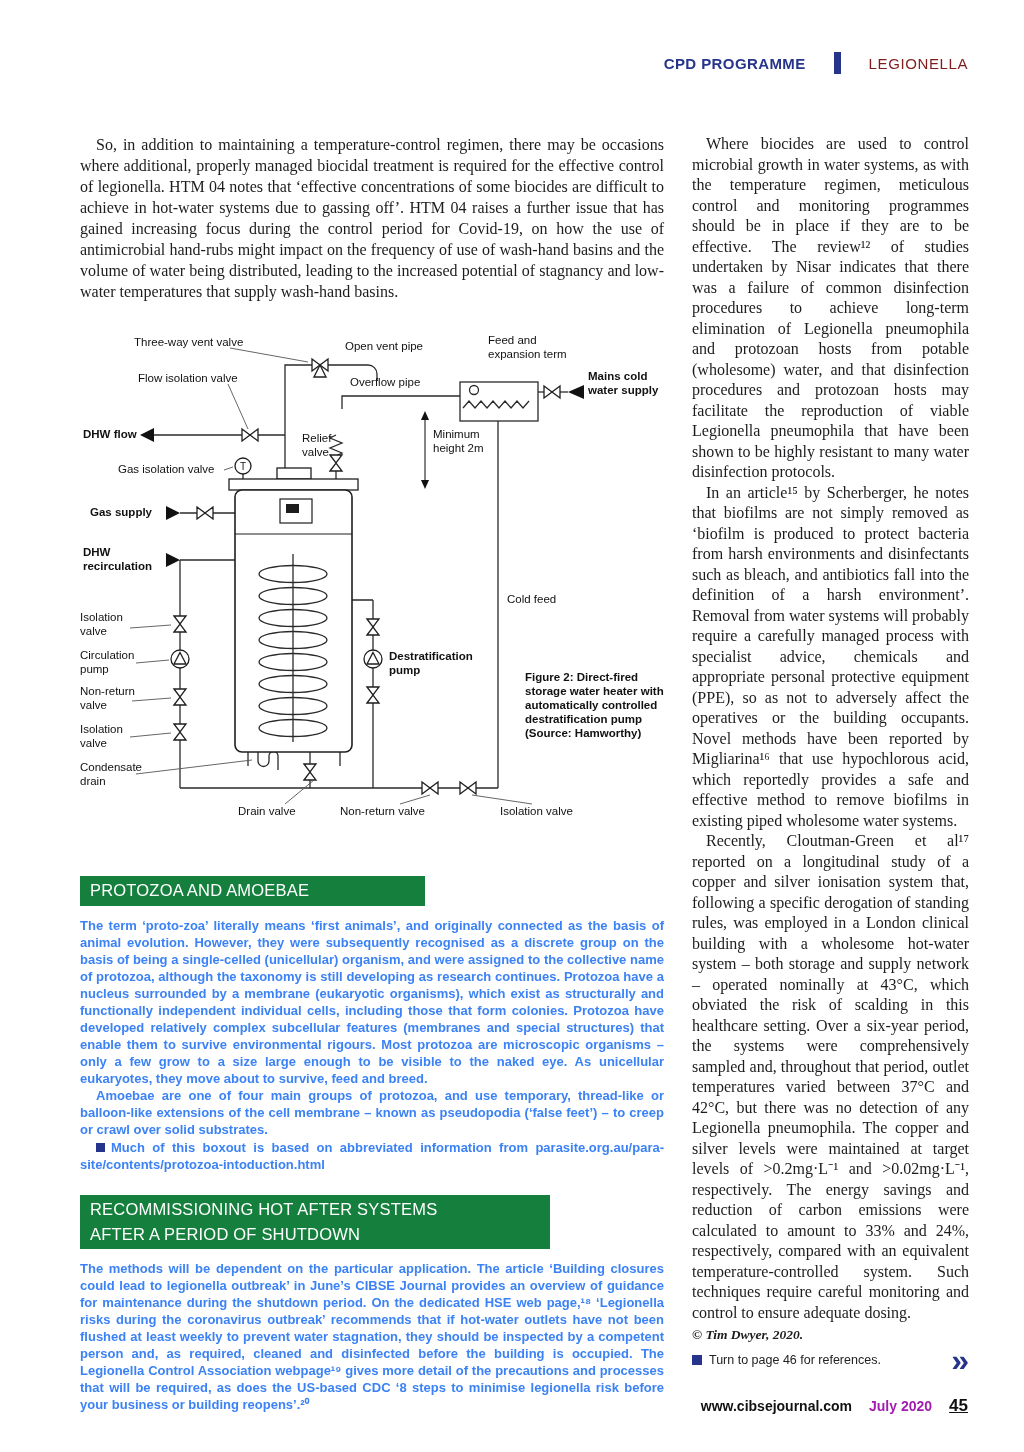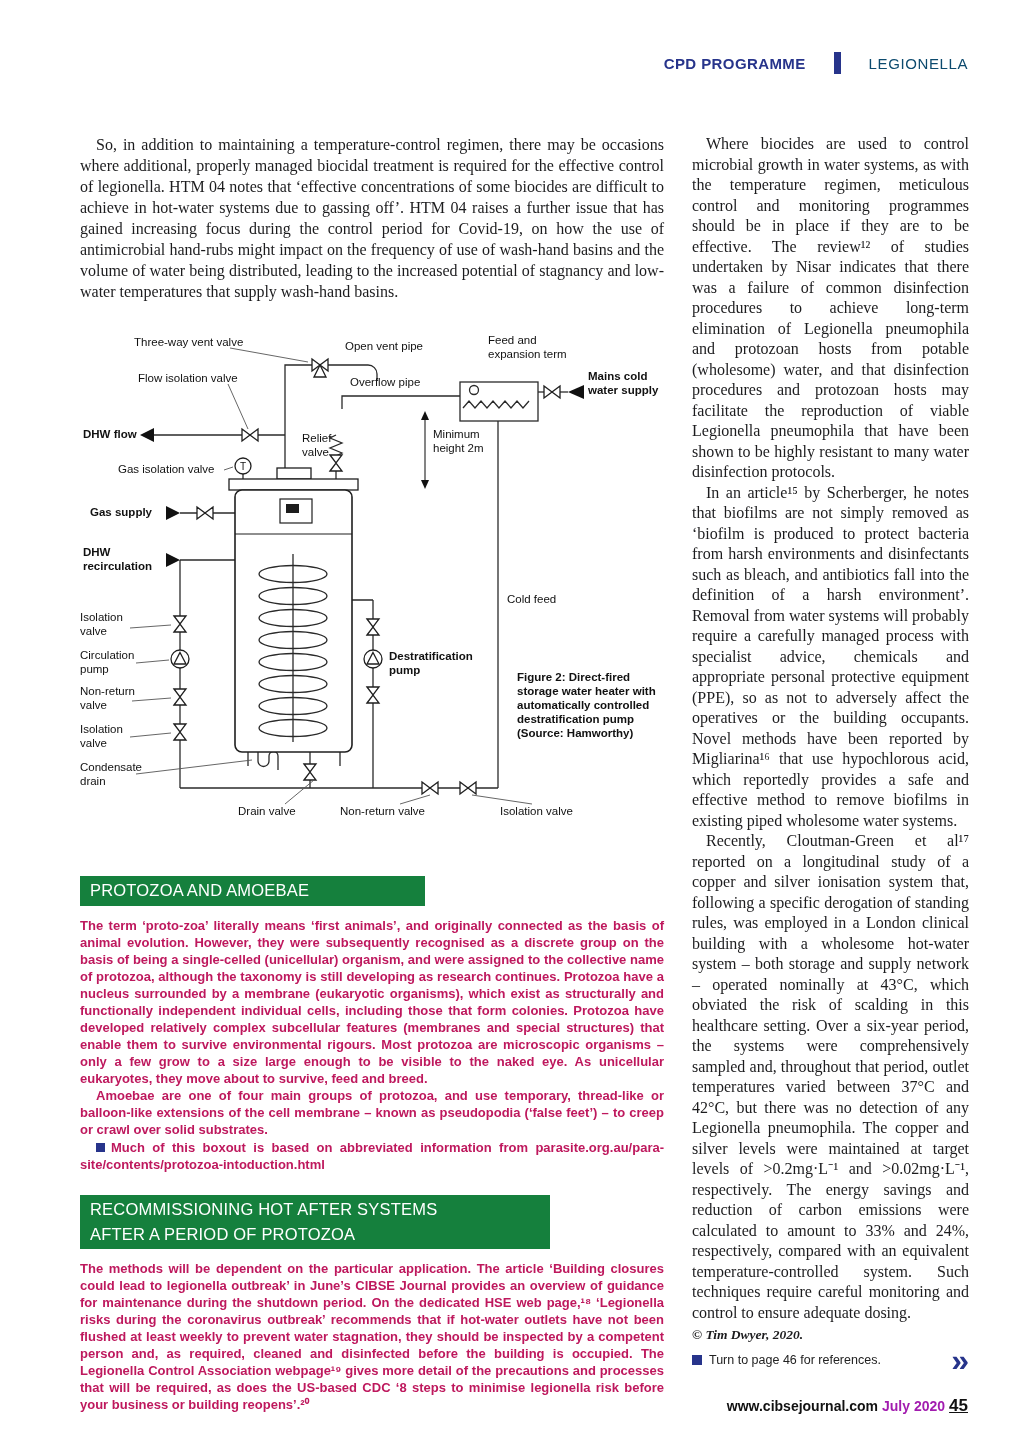--- a/index.html
+++ b/index.html
@@ -5,58 +5,58 @@
   * { margin:0; padding:0; box-sizing:border-box; }
   html,body { background:#ffffff; }
   .page { position:relative; width:1024px; height:1452px; background:#fff;
           font-family:"Liberation Serif", serif; color:#1c1c1e; overflow:hidden; }
 
   
   .hdr { position:absolute; top:52px; right:56px; display:flex; align-items:center; gap:28px;
          font-family:"Liberation Sans", sans-serif; font-size:15px; }
   .hdr-cpd { color:#27348B; font-weight:bold; letter-spacing:.4px; }
   .hdr-bar { width:7px; height:22px; background:#27348B; }
-  .hdr-sec { color:#0c4a6e; letter-spacing:.6px; }
+  .hdr-sec { color:#7f1d1d; letter-spacing:.6px; }
 
   
   .col-left  { position:absolute; left:80px;  top:134px; width:584px; }
   .col-right { position:absolute; left:692px; top:134px; width:277px; }
 
   .intro { font-size:16px; line-height:21px; text-align:justify; text-indent:16px; }
 
   .col-right p.bodyp { font-size:16px; line-height:20.5px; text-align:justify; text-indent:14px; }
   .credit { font-size:13.5px; line-height:20px; font-style:italic; font-weight:bold; margin-top:2px; }
   .refs-row { display:flex; align-items:center; margin-top:8px;
               font-family:"Liberation Sans", sans-serif; font-size:12.5px; color:#222; }
   .sq { display:inline-block; width:10px; height:10px; background:#27348B; margin-right:7px; flex:0 0 auto; }
   .more { margin-left:auto; color:#27348B; font-size:32px; line-height:14px; font-weight:bold; }
 
   
   .diagram { position:relative; width:582px; height:502px; margin-top:30px;
              font-family:"Liberation Sans", sans-serif; }
   .diagram svg { position:absolute; left:0; top:0; }
   .dlabel { position:absolute; font-size:11.5px; line-height:13.5px; color:#111; white-space:pre-line; }
   .dlabel.b { font-weight:bold; }
-  .dcaption { position:absolute; font-size:11.5px; line-height:14px; font-weight:bold; color:#111; }
+  .dcaption { position:absolute; font-size:11.5px; line-height:14px; font-weight:bold; color:#111;margin-left:8px; }
   .svgt { font-family:"Liberation Sans", sans-serif; font-size:10px; fill:#111; }
 
   
   .boxout { font-family:"Liberation Sans", sans-serif; }
   .boxout.first { margin-top:42px; }
   .boxout.second { margin-top:22px; }
   .boxout-bar { display:inline-block; background:#15803d; color:#fff; font-size:16.5px;
                 line-height:1.5; padding:2px 16px 3px 10px; letter-spacing:.2px; }
   .boxout-body { margin-top:11px; font-weight:bold; font-size:13px; line-height:17px;
-                 text-align:justify; color:#be185d; }
+                 text-align:justify; color:#3b82f6; }
   .boxout-body p.indent { text-indent:16px; }
   .boxout-body p.src { text-indent:16px; margin-top:1px; }
   .boxout-body .sq { width:9px; height:9px; margin-right:6px; position:relative; top:0.5px; }
 
   
-  .ftr { position:absolute; right:56px; top:1396px; display:flex; align-items:baseline; gap:4px;
+  .ftr { position:absolute; right:56px; top:1396px; display:flex; align-items:baseline; gap:17px;
          font-family:"Liberation Sans", sans-serif; font-size:14px; color:#111; }
   .ftr .site { font-weight:bold; }
   .ftr .date { font-weight:bold; color:#a21caf; }
   .ftr .pnum { font-weight:bold; font-size:17px;text-decoration:underline; }
 </style>
 </head>
 <body>
 
 <div class="page">
 
@@ -218,21 +218,21 @@
     <div class="boxout first">
       <div class="boxout-bar" style="min-width:345px">PROTOZOA AND AMOEBAE</div>
       <div class="boxout-body">
         <p>The term ‘proto-zoa’ literally means ‘first animals’, and originally connected as the basis of animal evolution. However, they were subsequently recognised as a discrete group on the basis of being a single-celled (unicellular) organism, and were assigned to the collective name of protozoa, although the taxonomy is still developing as research continues. Protozoa have a nucleus surrounded by a membrane (eukaryotic organisms), which exist as structurally and functionally independent individual cells, including those that form colonies. Protozoa have developed relatively complex subcellular features (membranes and special structures) that enable them to survive environmental rigours. Most protozoa are microscopic organisms – only a few grow to a size large enough to be visible to the naked eye. As unicellular eukaryotes, they move about to survive, feed and breed.</p>
         <p class="indent">Amoebae are one of four main groups of protozoa, and use temporary, thread-like or balloon-like extensions of the cell membrane – known as pseudopodia (‘false feet’) – to creep or crawl over solid substrates.</p>
         <p class="src"><span class="sq"></span><span>Much of this boxout is based on abbreviated information from parasite.org.au/para-site/contents/protozoa-intoduction.html</span></p>
       </div>
     </div>
 
     <div class="boxout second">
-      <div class="boxout-bar" style="min-width:470px"><span>RECOMMISSIONING HOT AFTER SYSTEMS</span><br><span>AFTER A PERIOD OF PROTOZOA</span></div>
+      <div class="boxout-bar" style="min-width:470px"><span>RECOMMISSIONING HOT AFTER SYSTEMS</span><br><span>AFTER A PERIOD OF SHUTDOWN</span></div>
       <div class="boxout-body">
         <p>The methods will be dependent on the particular application. The article ‘Building closures could lead to legionella outbreak’ in June’s CIBSE Journal provides an overview of guidance for maintenance during the shutdown period. On the dedicated HSE web page,¹⁸ ‘Legionella risks during the coronavirus outbreak’ recommends that if hot-water outlets have not been flushed at least weekly to prevent water stagnation, they should be inspected by a competent person and, as required, cleaned and disinfected before the building is occupied. The Legionella Control Association webpage¹⁹ gives more detail of the precautions and processes that will be required, as does the US-based CDC ‘8 steps to minimise legionella risk before your business or building reopens’.²⁰</p>
       </div>
     </div>
 
   </section>
 
   <section class="col-right">
     <p class="bodyp">Where biocides are used to control microbial growth in water systems, as with the temperature regimen, meticulous control and monitoring programmes should be in place if they are to be effective. The review¹² of studies undertaken by Nisar indicates that there was a failure of common disinfection procedures to achieve long-term elimination of Legionella pneumophila and protozoan hosts from potable (wholesome) water, and that disinfection procedures and protozoan hosts may facilitate the reproduction of viable Legionella pneumophila that have been shown to be highly resistant to many water disinfection protocols.</p>
     <p class="bodyp">In an article¹⁵ by Scherberger, he notes that biofilms are not simply removed as ‘biofilm is produced to protect bacteria from harsh environments and disinfectants such as bleach, and antibiotics fall into the definition of a harsh environment’. Removal from water systems will probably require a carefully managed process with specialist advice, chemicals and appropriate personal protective equipment (PPE), so as not to adversely affect the operatives or the building occupants. Novel methods have been reported by Migliarina¹⁶ that use hypochlorous acid, which reportedly provides a safe and effective method to remove biofilms in existing piped wholesome water systems.</p>

